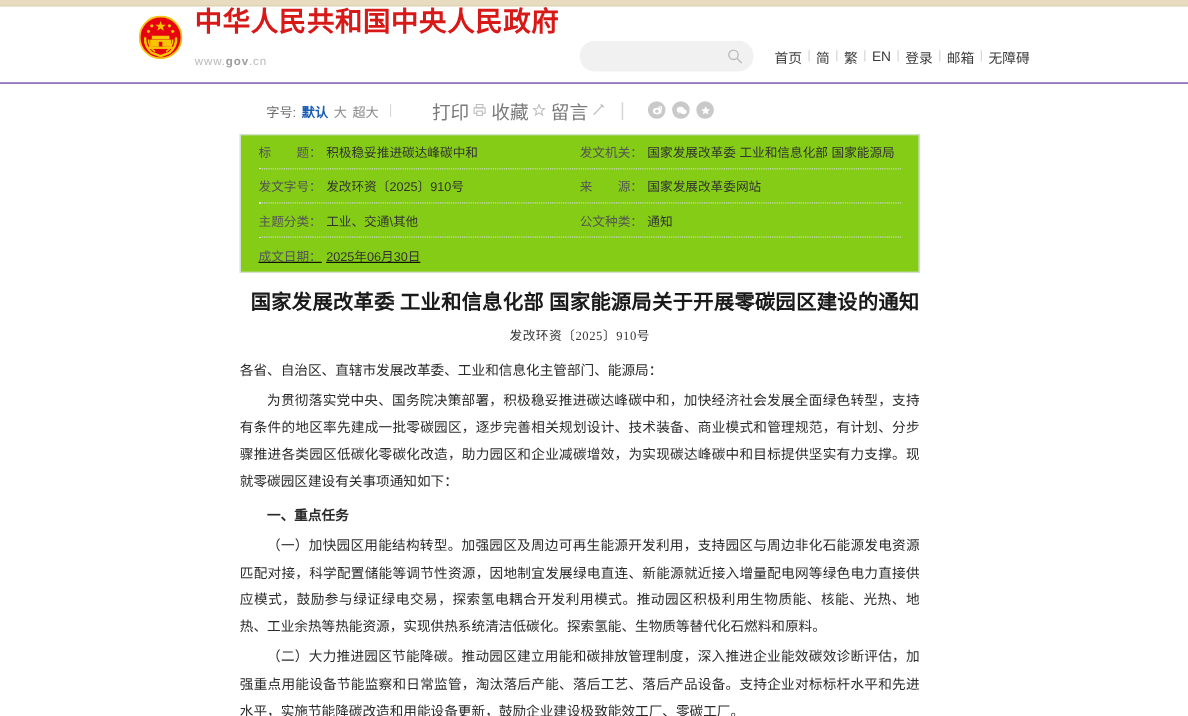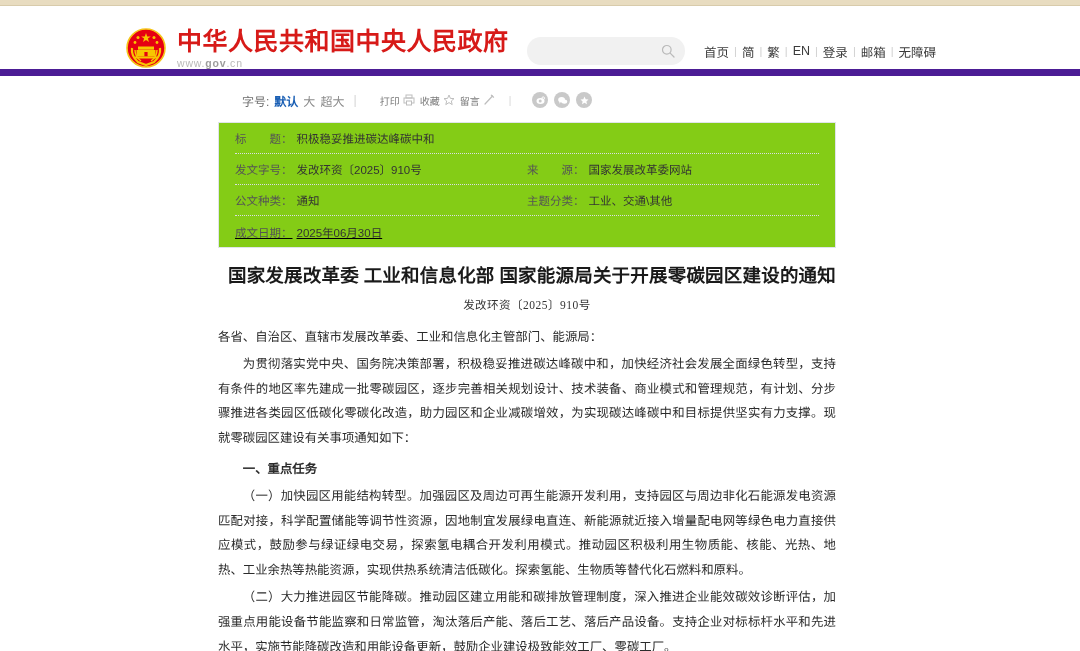--- a/index.html
+++ b/index.html
@@ -17,23 +17,23 @@
     height: 6px;
     background: #e8dcc0;
     border-bottom: 1px solid #d8cbab;
   }
 
   
   .site-header {
     height: 70px;
     background: #ffffff;
     display: flex;
-    align-items: flex-end;
+    align-items: flex-start;
     padding: 0 0 0 126px;
-    border-bottom: 7px solid #4c1d95;
+    border-bottom: 1px solid #4c1d95;
     position: relative;
   }
   .brand {
     display: flex;
     align-items: center;
     gap: 11px;
   }
   .emblem {
     width: 40px;
     height: 40px;
@@ -45,21 +45,21 @@
     font-weight: bold;
     color: #d71a18;
     letter-spacing: 0.5px;
     line-height: 1.12;
     white-space: nowrap;
   }
   .brand-url {
     font-size: 10.5px;
     color: #b9b9b9;
     letter-spacing: 0.8px;
-    margin-top: 2px;
+    margin-top: 16px;
   }
   .brand-url b { color: #9d9d9d; font-weight: bold; }
 
   .header-right {
     position: absolute;
     left: 527px;
     top: 31px;
     display: flex;
     align-items: center;
     gap: 14px;
@@ -139,24 +139,24 @@
     display: flex;
     align-items: center;
     gap: 5px;
   }
   .fontsize .fs-label { color: #6f6f6f; }
   .fontsize .fs-opt { color: #8c8c8c; cursor: pointer; }
   .fontsize .fs-opt.active { color: #1a5fb4; font-weight: bold; }
   .vbar { color: #d6d6d6; margin: 0 9px; }
 
   .tools {
-    margin-left: 14px;
-    display: flex;
-    align-items: center;
-    font-size: 10px;
+    margin-left: 27px;
+    display: flex;
+    align-items: center;
+    font-size: 17px;
     color: #7b7b7b;
     gap: 5px;
   }
   .tool { display: inline-flex; align-items: center; gap: 3px; cursor: pointer; }
   .tool svg { opacity: .55; }
   .socials { display: flex; align-items: center; gap: 6px; margin-left: 7px; }
   .social {
     width: 16px; height: 16px;
     border-radius: 50%;
     background: #c9c9c9;
@@ -343,39 +343,43 @@
         </span>
       </div>
     </div>
 
     <div class="meta-table">
       <div class="meta-row">
         <div class="meta-cell left">
           <span class="meta-key">标　　题：</span>
           <span class="meta-val">积极稳妥推进碳达峰碳中和</span>
         </div>
+        <div class="meta-cell right">
+          <span class="meta-key">发文机关：</span>
+          <span class="meta-val">国家发展改革委 工业和信息化部 国家能源局</span>
+        </div>
       </div>
       <div class="meta-row">
         <div class="meta-cell left">
           <span class="meta-key">发文字号：</span>
           <span class="meta-val">发改环资〔2025〕910号</span>
         </div>
         <div class="meta-cell right">
           <span class="meta-key">来　　源：</span>
           <span class="meta-val">国家发展改革委网站</span>
         </div>
       </div>
       <div class="meta-row">
+        <div class="meta-cell left">
+          <span class="meta-key">主题分类：</span>
+          <span class="meta-val">工业、交通\其他</span>
+        </div>
         <div class="meta-cell right">
           <span class="meta-key">公文种类：</span>
           <span class="meta-val">通知</span>
-        </div>
-        <div class="meta-cell left">
-          <span class="meta-key">主题分类：</span>
-          <span class="meta-val">工业、交通\其他</span>
         </div>
       </div>
       <div class="meta-row">
         <div class="meta-cell left">
           <span class="meta-key">成文日期：</span>
           <span class="meta-val">2025年06月30日</span>
         </div>
         <div class="meta-cell right"></div>
       </div>
     </div>

